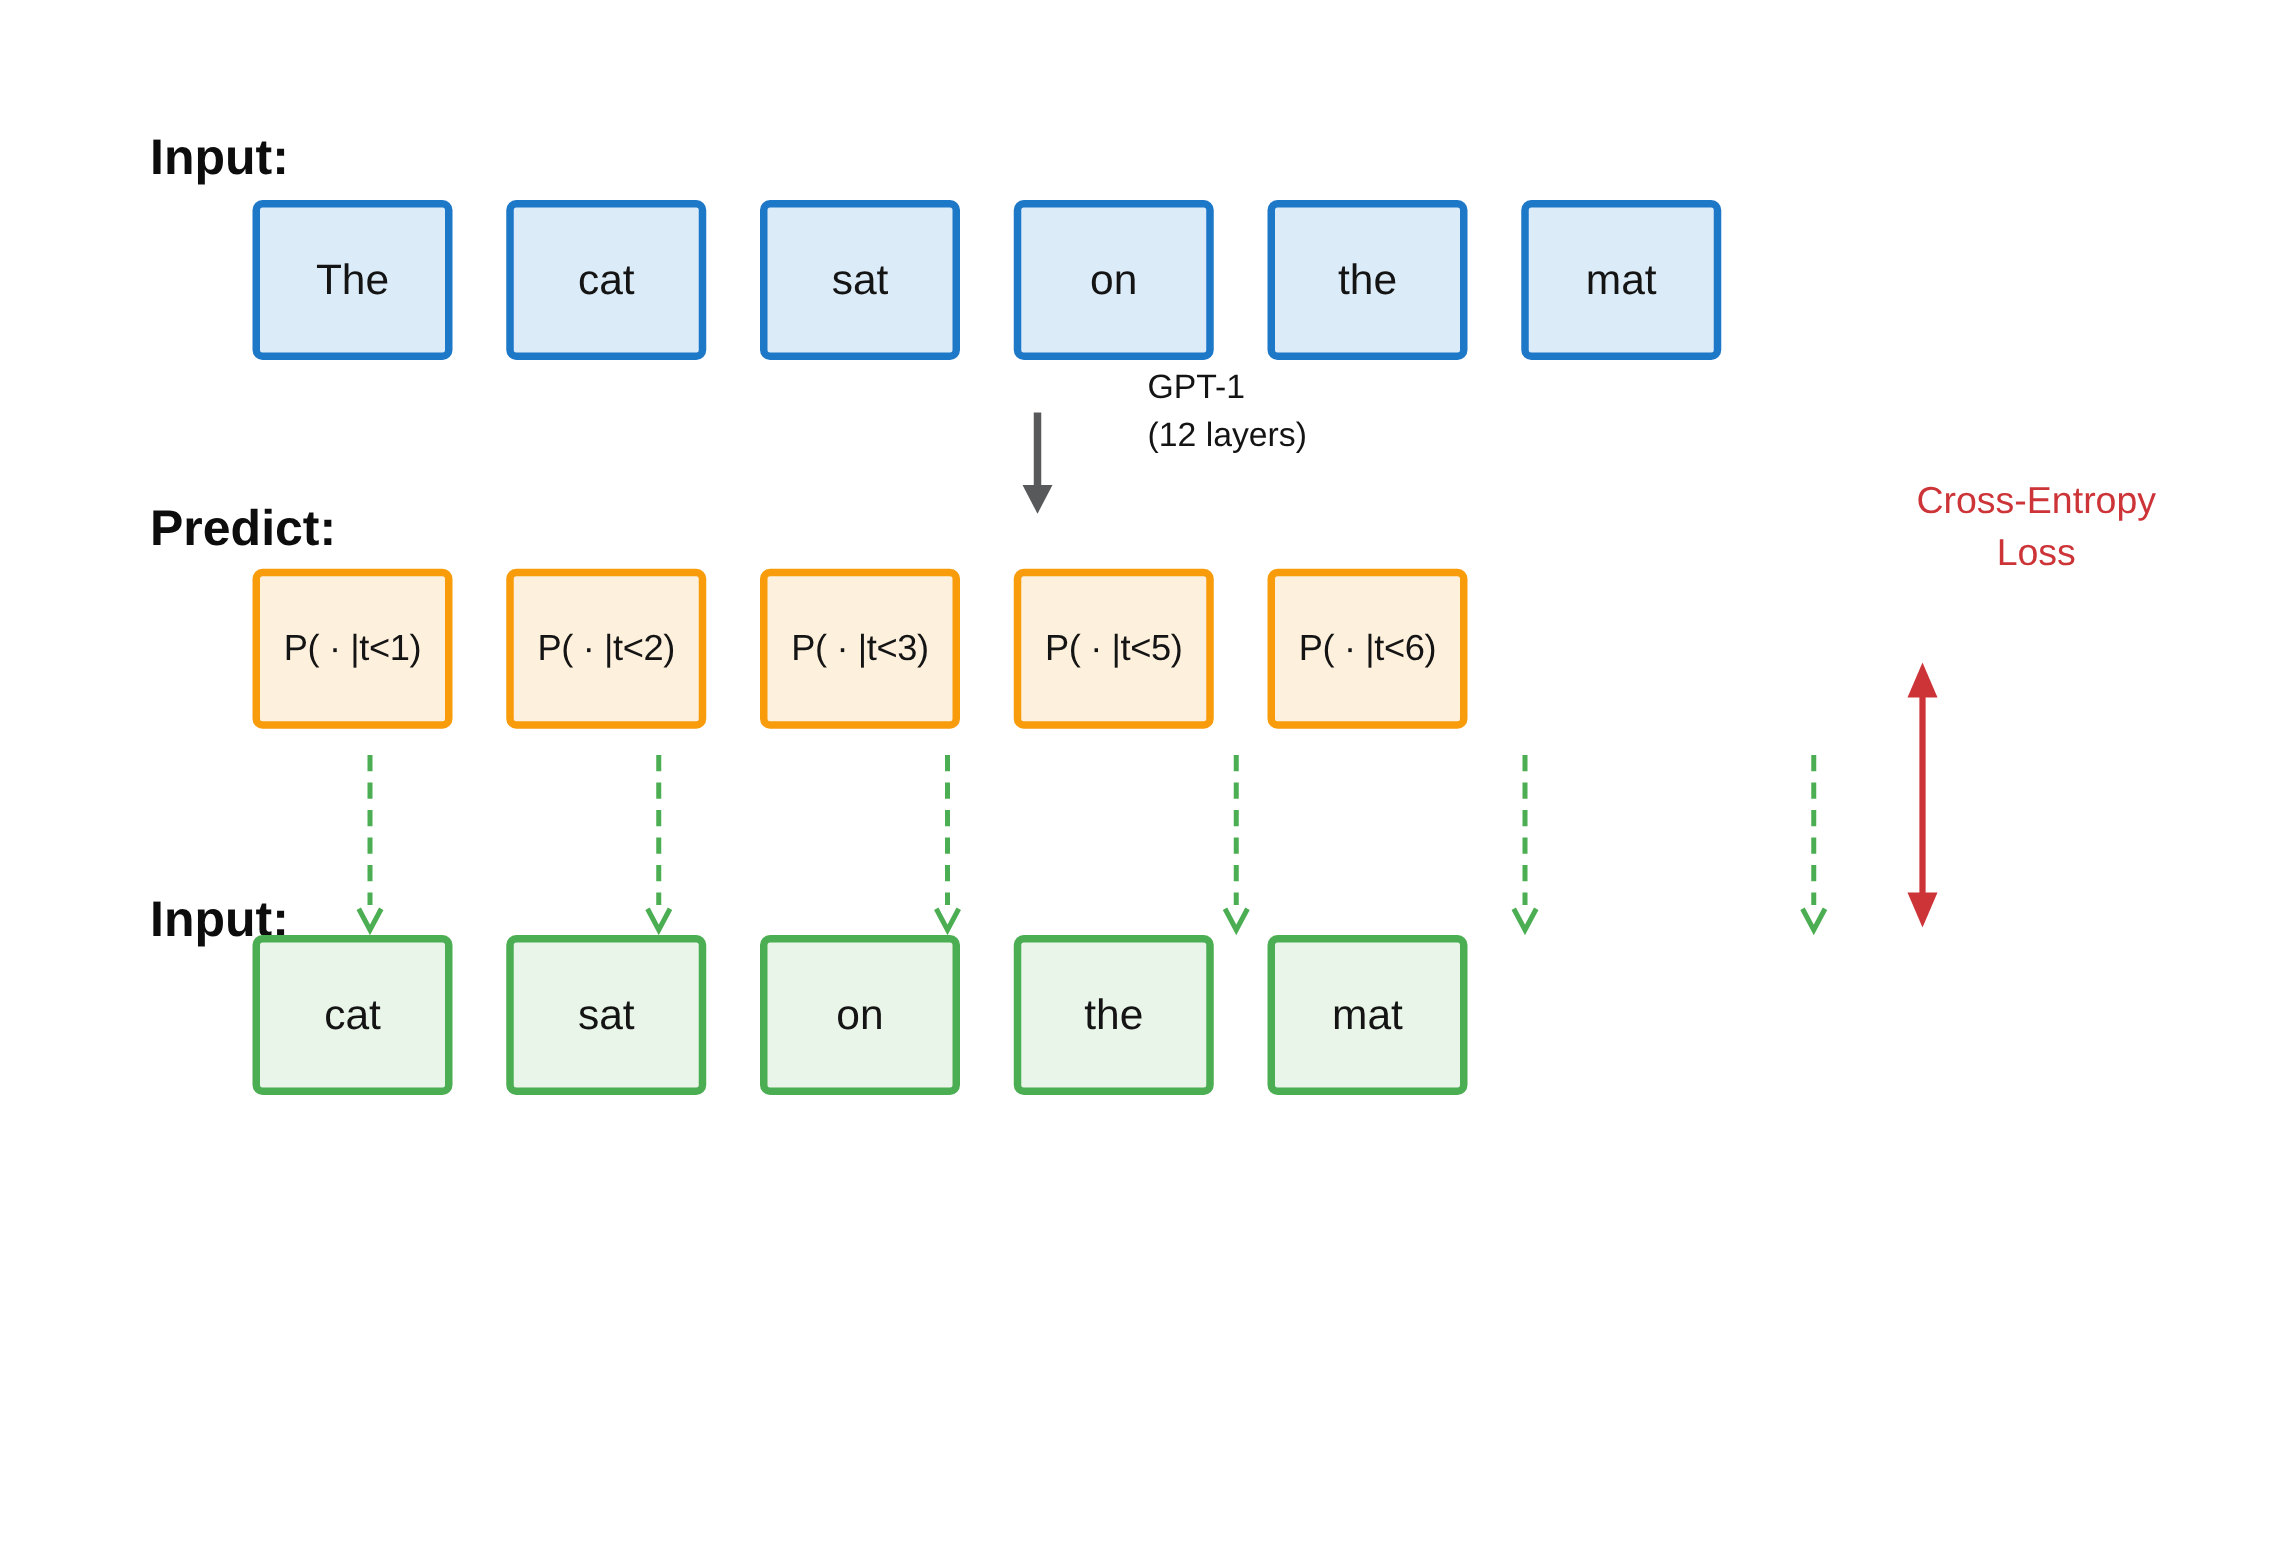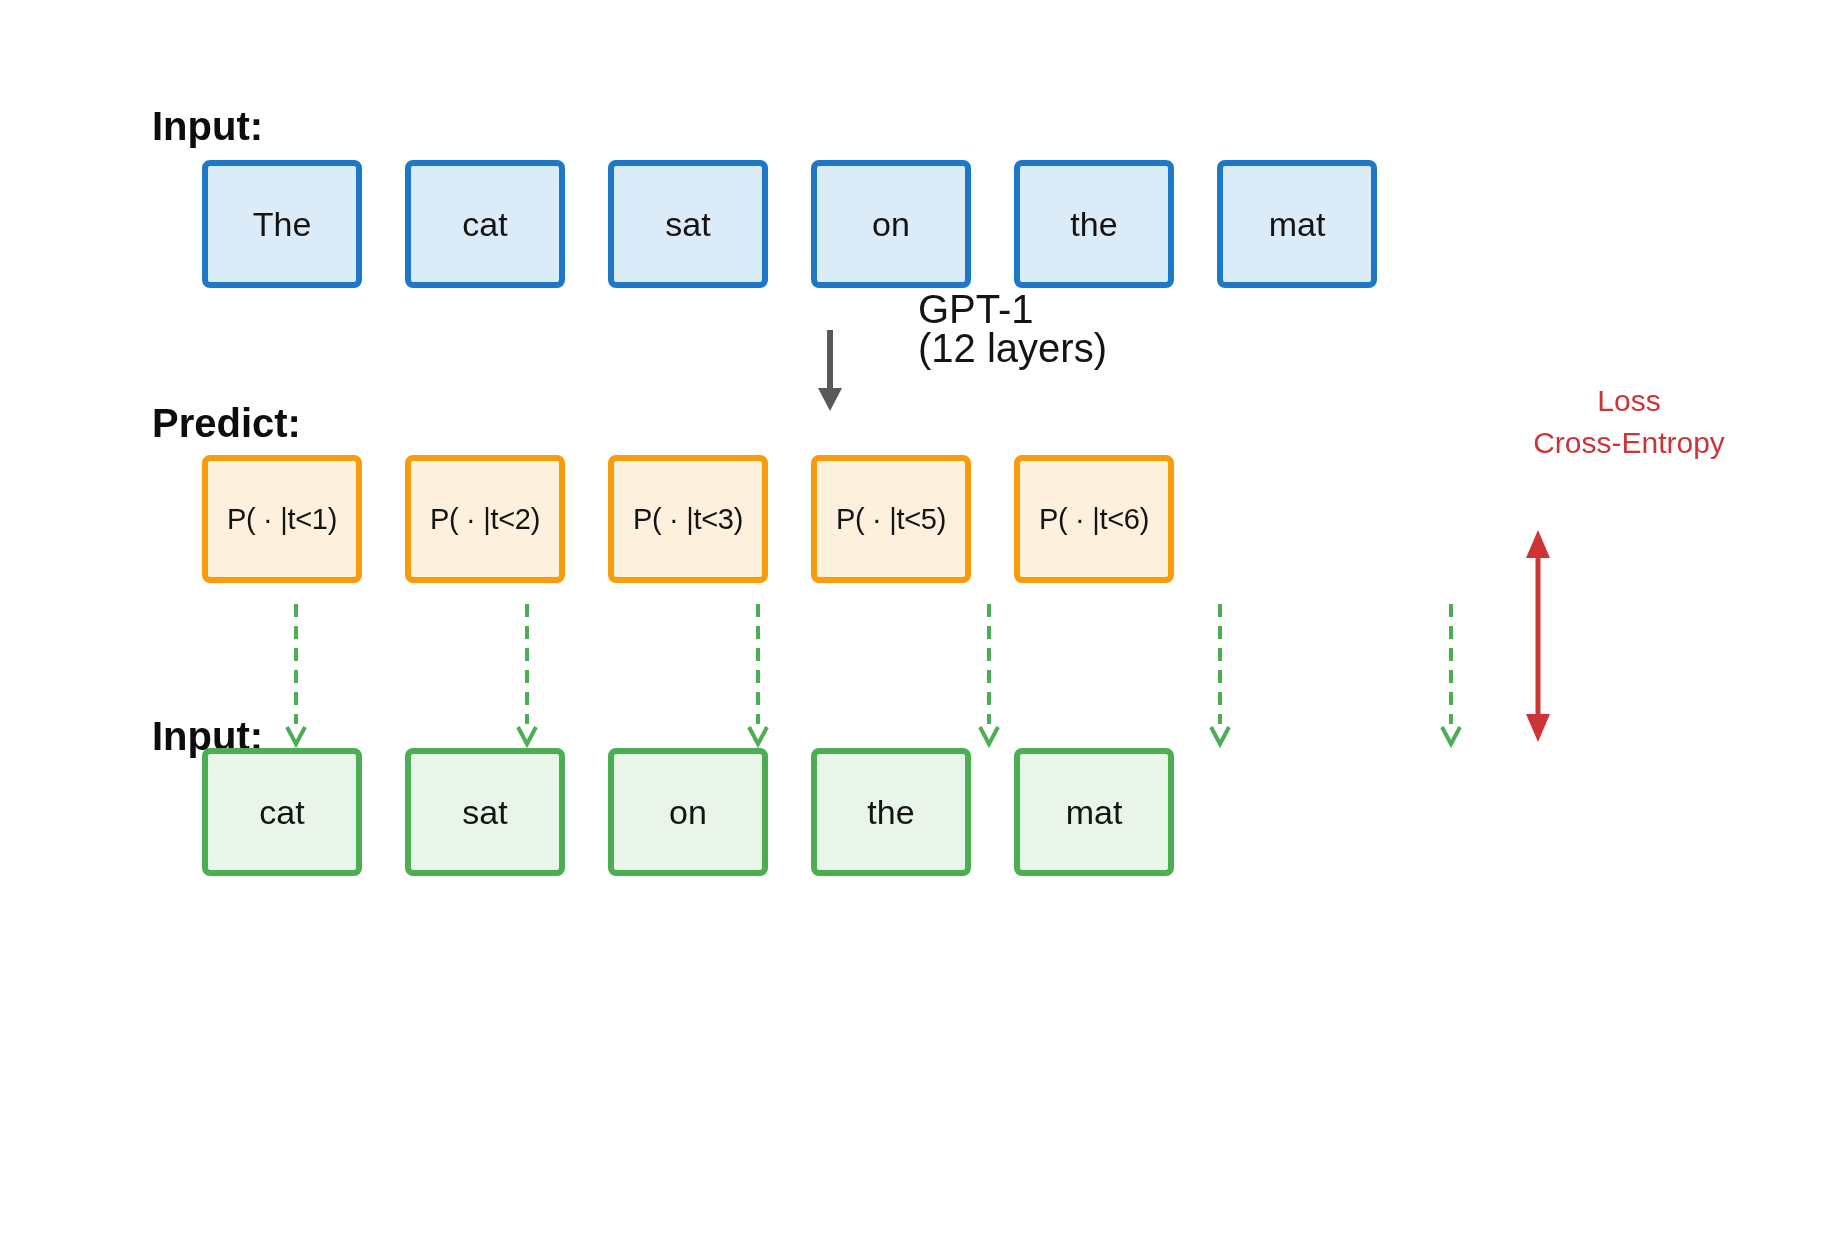--- a/index.html
+++ b/index.html
@@ -11,21 +11,20 @@
     color:#111;
     overflow:hidden;
   }
   .section-label{
     position:absolute;
     left:120px;
     font-size:40px;
     font-weight:700;
     color:#0d0d0d;
     white-space:nowrap;
-    margin-left:32px;
   }
   .label-input{top:104px;}
   .label-predict{top:401px;}
   .label-target{top:714px;}
 
   .token-row{
     position:absolute;
     left:202px;
     display:flex;
     gap:43px;
@@ -43,21 +42,21 @@
     color:#141414;
     white-space:nowrap;
   }
   .box-input{border:6px solid var(--input-border);background:var(--input-fill);}
   .box-predict{border:6px solid var(--predict-border);background:var(--predict-fill);font-size:29px;letter-spacing:-0.3px;}
   .box-target{border:6px solid var(--target-border);background:var(--target-fill);}
 
   .model-label{
     position:absolute;
     left:918px;top:290px;
-    font-size:40px;
+    font-size:27px;
     line-height:39px;
     color:#141414;
     white-space:nowrap;
   }
   .loss-label{
     position:absolute;
     left:1518px;top:380px;
     width:222px;
     text-align:center;
     font-size:30px;
@@ -112,22 +111,22 @@
 
   <div class="token-row row-target">
     <div class="box box-target">cat</div>
     <div class="box box-target">sat</div>
     <div class="box box-target">on</div>
     <div class="box box-target">the</div>
     <div class="box box-target">mat</div>
   </div>
 
   <div class="loss-label">
+    <div>Cross-Entropy</div>
     <div>Loss</div>
-    <div>Cross-Entropy</div>
   </div>
 
   <svg class="overlay" width="1834" height="1234" viewBox="0 0 1834 1234">
 
     <g>
       <line class="gray-arrow-stroke" x1="830" y1="330" x2="830" y2="392"></line>
       <polygon class="gray-arrow-fill" points="818,388 842,388 830,411"></polygon>
     </g>
 
     <g>

